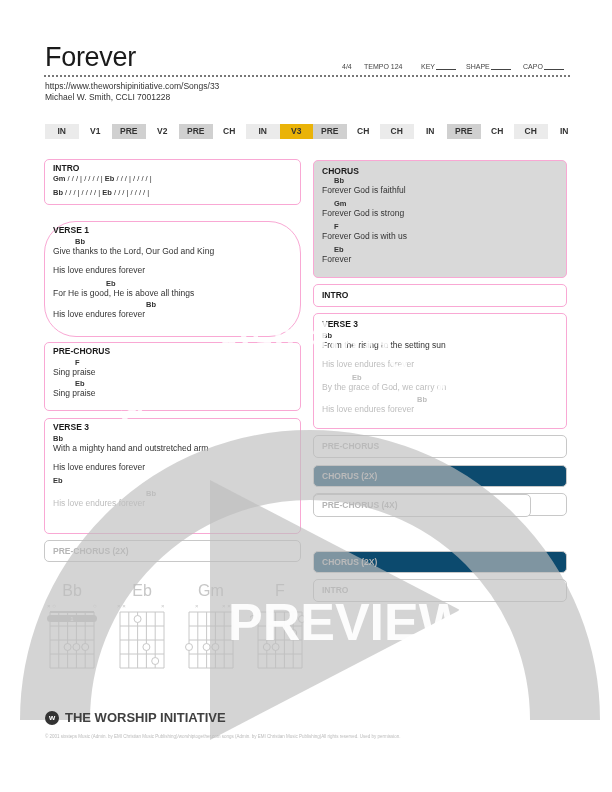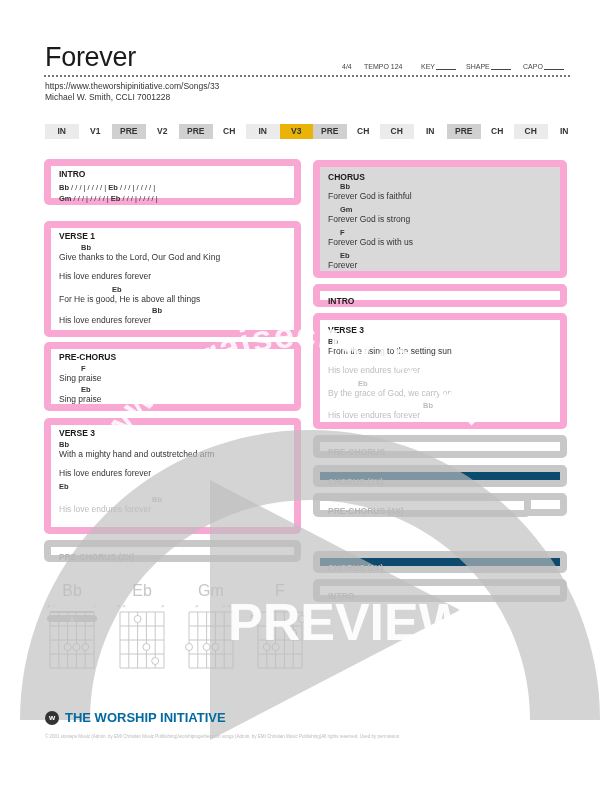--- a/index.html
+++ b/index.html
@@ -8,37 +8,37 @@
     background: #ffffff; font-family: "Liberation Sans", sans-serif; color: #222;
   }
   .title { position: absolute; left: 45px; top: 42px; font-size: 27px; color: #1a1a1a; letter-spacing: -0.3px; }
   .meta { position: absolute; top: 63px; font-size: 7px; color: #444; }
   .meta .blank { display: inline-block; border-bottom: 1px solid #444; width: 20px; height: 6px; vertical-align: bottom; margin-left: 1px; }
   .dotline { position: absolute; left: 44px; top: 75px; width: 526px; border-top: 2px dotted #777; }
   .sub { position: absolute; left: 45px; font-size: 8.5px; color: #333; }
   .roadmap { position: absolute; left: 45px; top: 124px; width: 536px; height: 15px; display: flex; }
   .roadmap .cell { flex: 1; text-align: center; font-size: 8.5px; font-weight: bold; line-height: 15px; color: #333; background: #ebebeb; }
   .roadmap .cell.dark { background: #d0d0d0; }
-  .card { position: absolute; border: 7px solid #f9a8d4; border-radius: 5px; background: #fff; box-sizing: border-box; padding: 3px 8px; }
+  .card { position: absolute; border: 1px solid #f9a8d4; border-radius: 5px; background: #fff; box-sizing: border-box; padding: 3px 8px; }
   .card.gray { background: #d9d9d9; }
   .card.faded { border-color: #c8c8c8; }
   .card.faded .ct { color: #b5b5b5; }
   .card.faded.gray { background: #0c4a6e; }
   .ct { font-size: 8.5px; font-weight: bold; color: #1a1a1a; }
   .chordline { font-size: 7.5px; font-weight: bold; color: #333; height: 9px; position: relative; }
   .lyric { font-size: 8.5px; color: #333; line-height: 10px; }
   .lyric.light, .chordline.light { color: #bdbdbd; }
   .bars { font-size: 7.5px; color: #333; line-height: 11px; }
   .bars b { font-weight: bold; }
   .gap { height: 9px; }
   .diagram { position: absolute; top: 582px; width: 60px; }
   .diagram .name { text-align: center; font-size: 16px; color: #c7c7c7; }
   .footer-logo { position: absolute; left: 45px; top: 710px; display: flex; align-items: center; }
   .footer-logo .circle { width: 14px; height: 14px; border-radius: 50%; background: #333; margin-right: 6px; display:flex; align-items:center; justify-content:center; color:#fff; font-size:8px; font-weight:bold; }
-  .footer-logo .txt { font-size: 13px; color: #0369a1; font-weight: bold; }
+  .footer-logo .txt { font-size: 13px; color: #404040; font-weight: bold; }
   .copyright { position: absolute; left: 45px; top: 734px; font-size: 4.5px; color: #bbb; white-space: nowrap; }
   .wm { position: absolute; pointer-events: none; }
 </style>
 </head>
 <body>
 
 <div class="title">Forever</div>
 <div class="meta" style="left:342px">4/4</div>
 <div class="meta" style="left:364px">TEMPO 124</div>
 <div class="meta" style="left:421px"><span>KEY</span><span class="blank"></span></div>
@@ -62,29 +62,29 @@
   <div class="cell">CH</div>
   <div class="cell" style="background:#fff">IN</div>
   <div class="cell dark">PRE</div>
   <div class="cell" style="background:#fff">CH</div>
   <div class="cell">CH</div>
   <div class="cell" style="background:#fff">IN</div>
 </div>
 
 <div class="card" style="left:44px; top:159px; width:257px; height:46px;">
   <div class="ct">INTRO</div>
+  <div class="bars">
+    <b>Gm</b><span> / / / | / / / / | </span><b>Eb</b><span> / / / | / / / / |</span>
+  </div>
   <div class="bars" style="margin-top:3px">
     <b>Bb</b><span> / / / | / / / / | </span><b>Eb</b><span> / / / | / / / / |</span>
   </div>
-  <div class="bars">
-    <b>Gm</b><span> / / / | / / / / | </span><b>Eb</b><span> / / / | / / / / |</span>
-  </div>
-</div>
-
-<div class="card" style="left:44px; top:221px; width:257px; height:116px;">
+</div>
+
+<div class="card" style="left:44px; top:221px; width:257px; height:116px;border-radius:32px;">
   <div class="ct">VERSE 1</div>
   <div class="chordline" style="padding-left:22px; margin-top:2px">Bb</div>
   <div class="lyric">Give thanks to the Lord, Our God and King</div>
   <div class="gap"></div>
   <div class="lyric">His love endures forever</div>
   <div class="chordline" style="padding-left:53px; margin-top:4px">Eb</div>
   <div class="lyric">For He is good, He is above all things</div>
   <div class="chordline" style="padding-left:93px; margin-top:2px">Bb</div>
   <div class="lyric">His love endures forever</div>
 </div>

